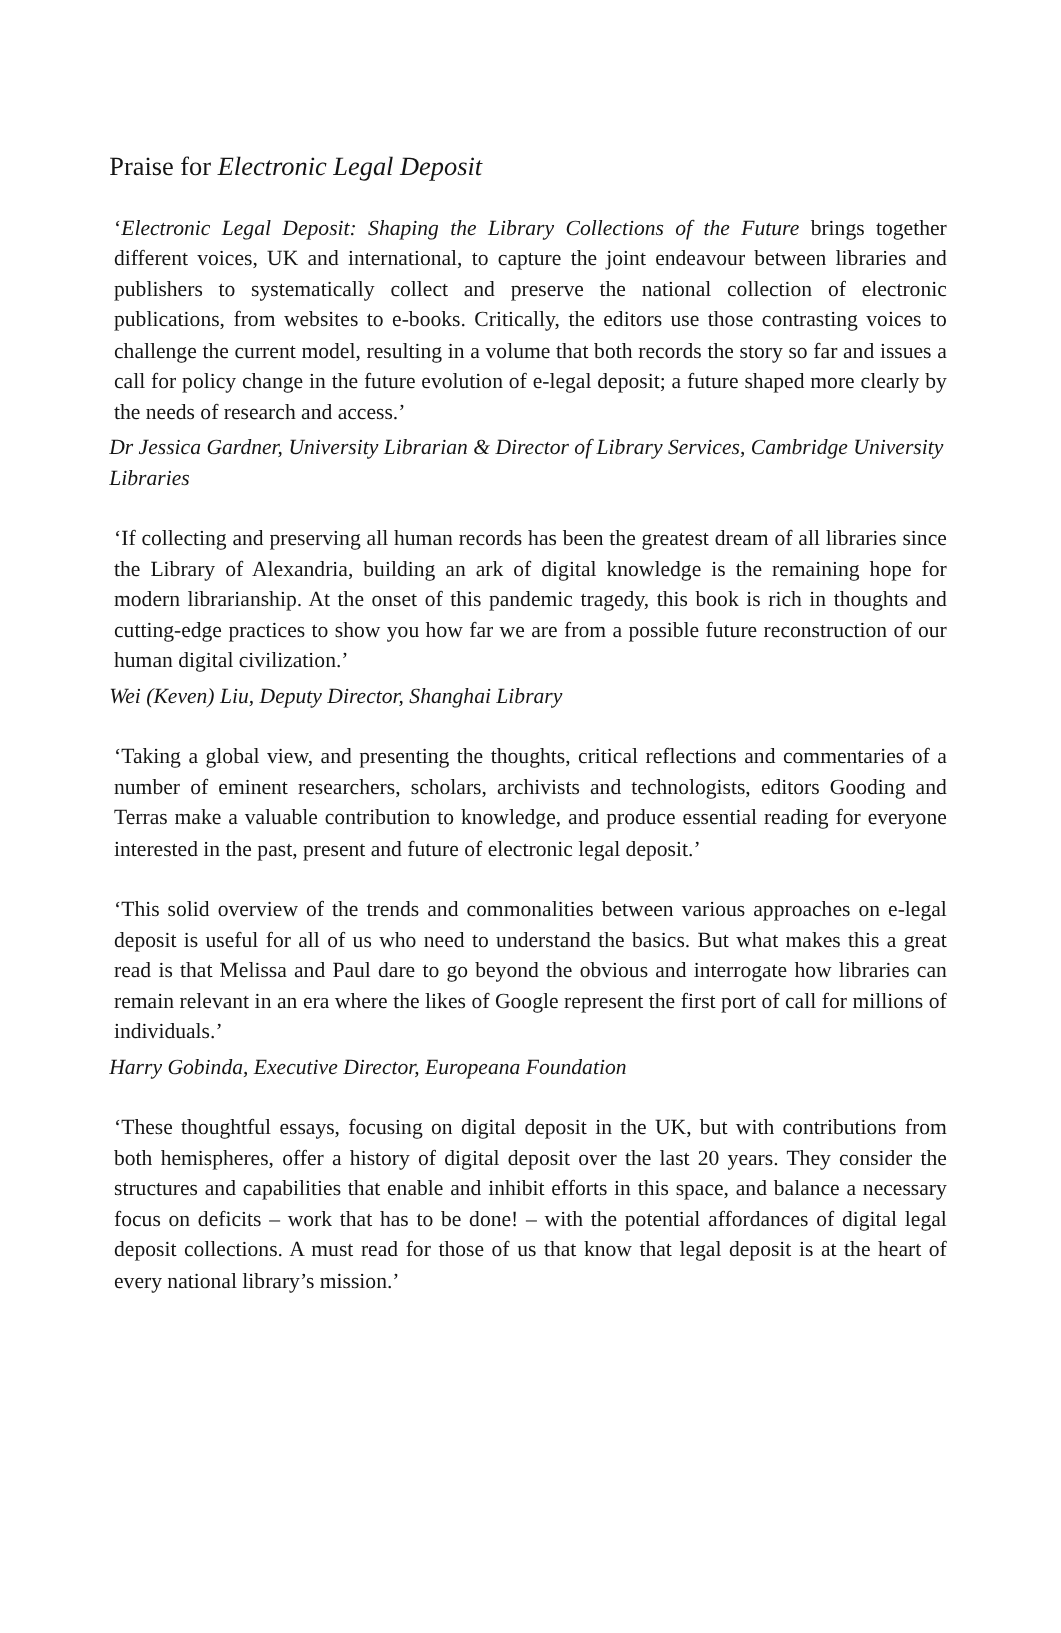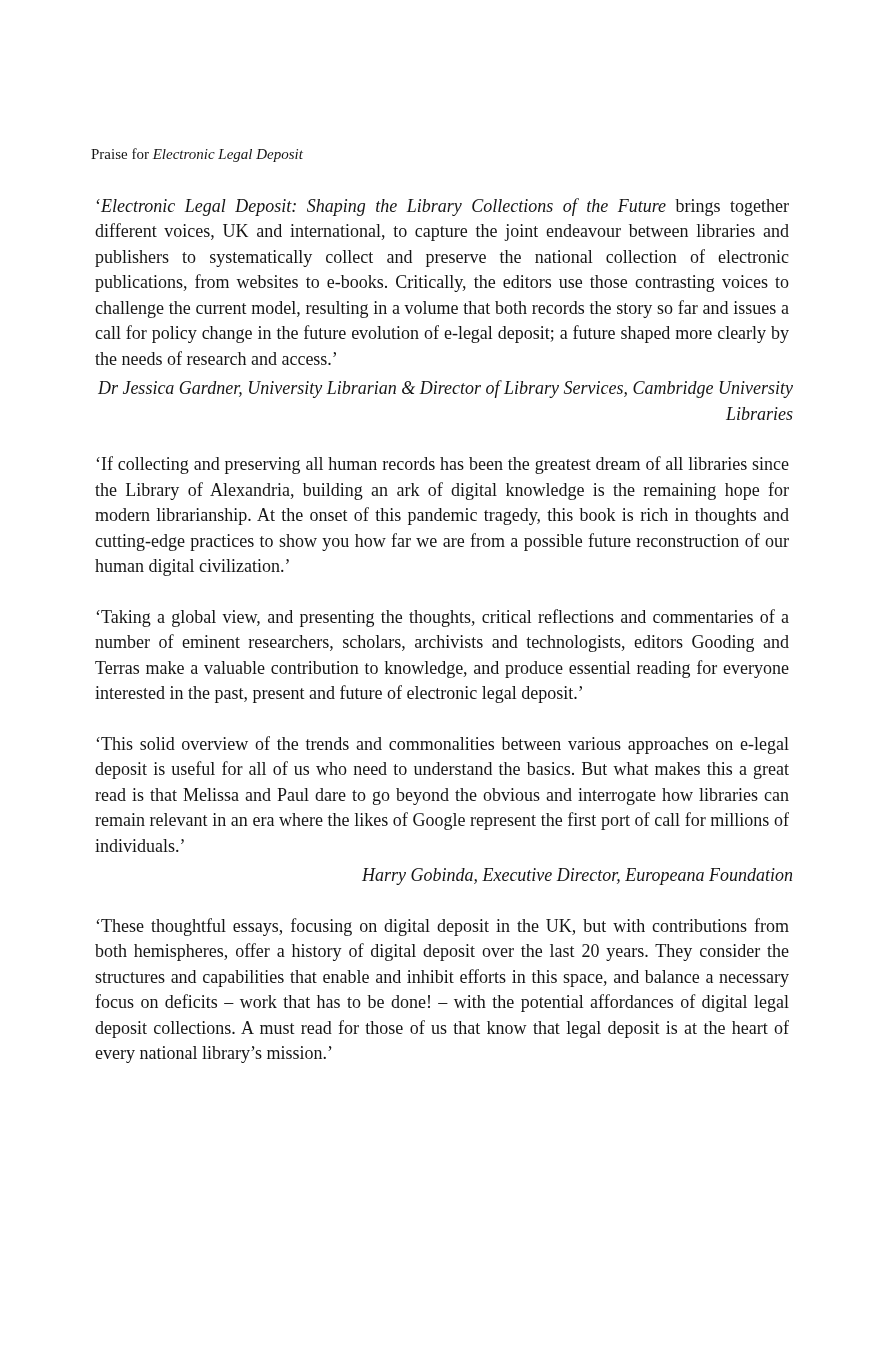--- a/index.html
+++ b/index.html
@@ -15,58 +15,59 @@
     color: #151515;
     font-family: "Liberation Serif", serif;
     box-sizing: border-box;
     padding: 126px 91px 0 91px;
     overflow: hidden;
   }
   .content {
     width: 702px;
   }
   .header {
-    margin: 16px 0 26px 0;
-    font-size: 15px;
+    margin: 0 0 26px 0;
+    font-size: 22px;
     line-height: 25.5px;
   }
   .quote {
     margin: 0 0 25px 0;
   }
   .quote-text {
     margin: 4px;
     font-size: 18px;
     line-height: 25.5px;
     text-align: justify;
     text-justify: inter-word;
   }
   .attribution {
     margin: 0;
     font-size: 18px;
     line-height: 25.5px;
     font-style: italic;
-    text-align: right;
+    text-align: left;
   }
   em { font-style: italic; }
 </style>
 </head>
 <body>
 
 <div class="page">
   <div class="content">
 
     <p class="header"><span>Praise for </span><em>Electronic Legal Deposit</em></p>
 
     <div class="quote">
       <p class="quote-text"><span>‘</span><em>Electronic Legal Deposit: Shaping the Library Collections of the Future</em><span> brings together different voices, UK and international, to capture the joint endeavour between libraries and publishers to systematically collect and preserve the national collection of electronic publications, from websites to e-books. Critically, the editors use those contrasting voices to challenge the current model, resulting in a volume that both records the story so far and issues a call for policy change in the future evolution of e-legal deposit; a future shaped more clearly by the needs of research and access.’</span></p>
       <p class="attribution">Dr Jessica Gardner, University Librarian &amp; Director of Library Services, Cambridge University Libraries</p>
     </div>
 
     <div class="quote">
       <p class="quote-text"><span></span><em></em><span>‘If collecting and preserving all human records has been the greatest dream of all libraries since the Library of Alexandria, building an ark of digital knowledge is the remaining hope for modern librarianship. At the onset of this pandemic tragedy, this book is rich in thoughts and cutting-edge practices to show you how far we are from a possible future reconstruction of our human digital civilization.’</span></p>
+      <p class="attribution">Wei (Keven) Liu, Deputy Director, Shanghai Library</p>
     </div>
 
     <div class="quote">
       <p class="quote-text"><span></span><em></em><span>‘Taking a global view, and presenting the thoughts, critical reflections and commentaries of a number of eminent researchers, scholars, archivists and technologists, editors Gooding and Terras make a valuable contribution to knowledge, and produce essential reading for everyone interested in the past, present and future of electronic legal deposit.’</span></p>
     </div>
 
     <div class="quote">
       <p class="quote-text"><span></span><em></em><span>‘This solid overview of the trends and commonalities between various approaches on e-legal deposit is useful for all of us who need to understand the basics. But what makes this a great read is that Melissa and Paul dare to go beyond the obvious and interrogate how libraries can remain relevant in an era where the likes of Google represent the first port of call for millions of individuals.’</span></p>
       <p class="attribution">Harry Gobinda, Executive Director, Europeana Foundation</p>
     </div>

